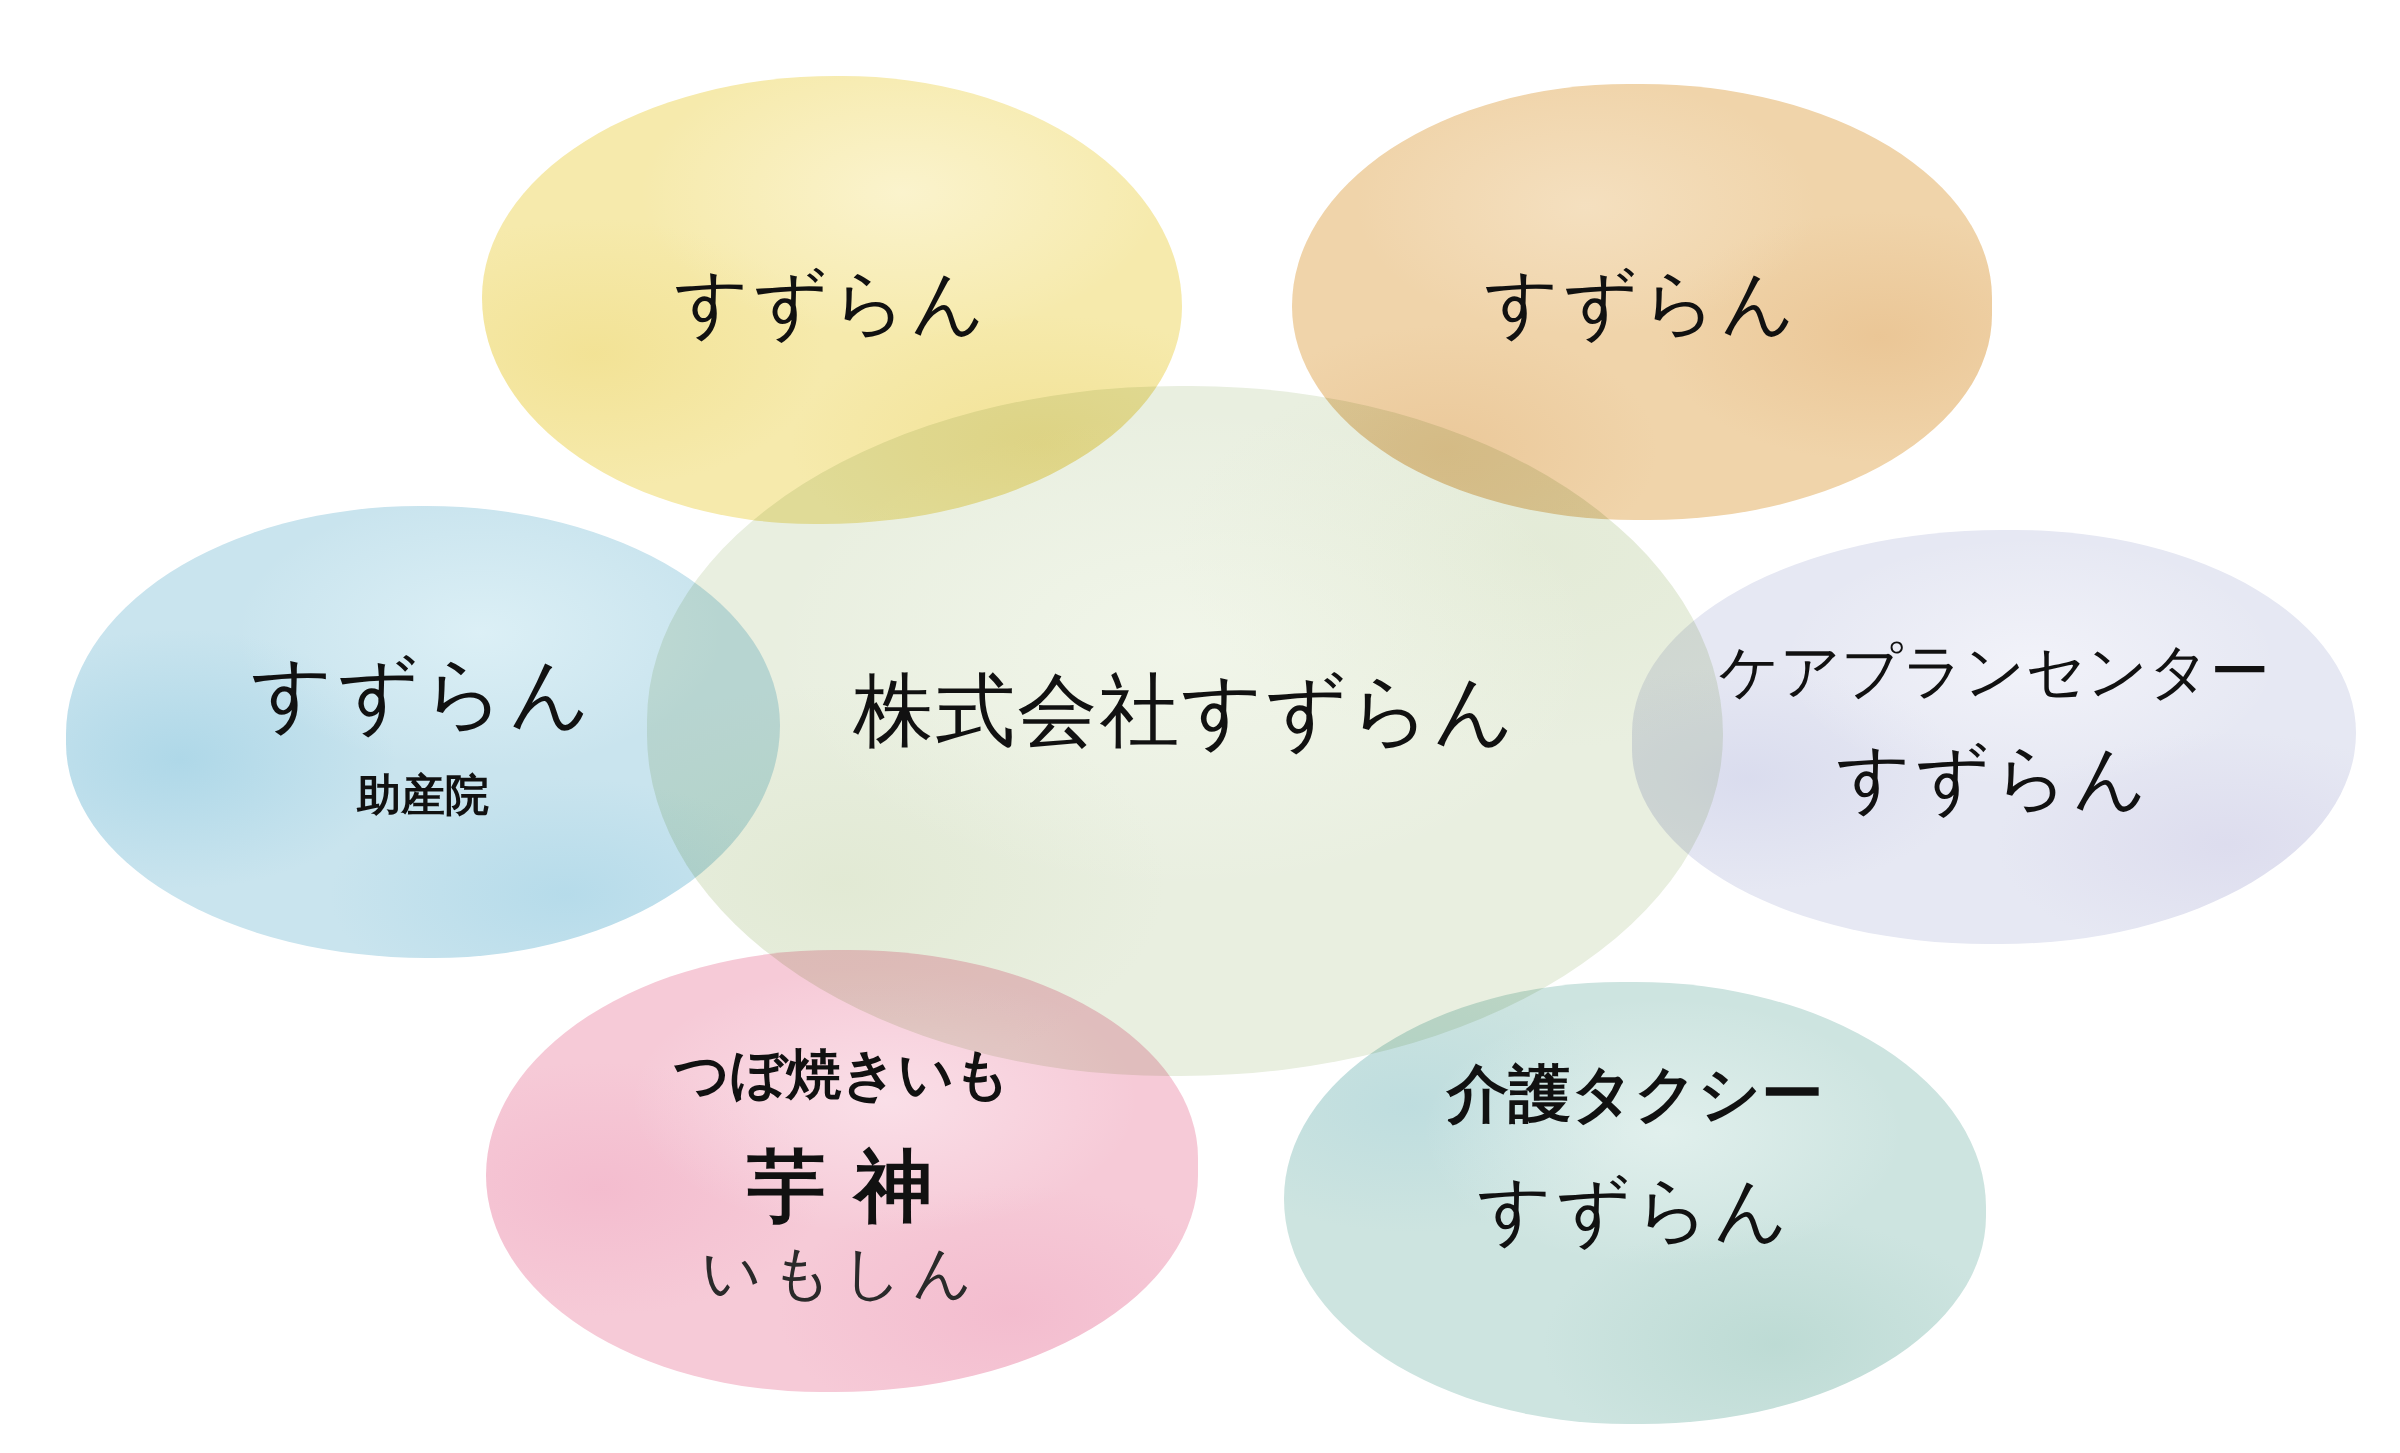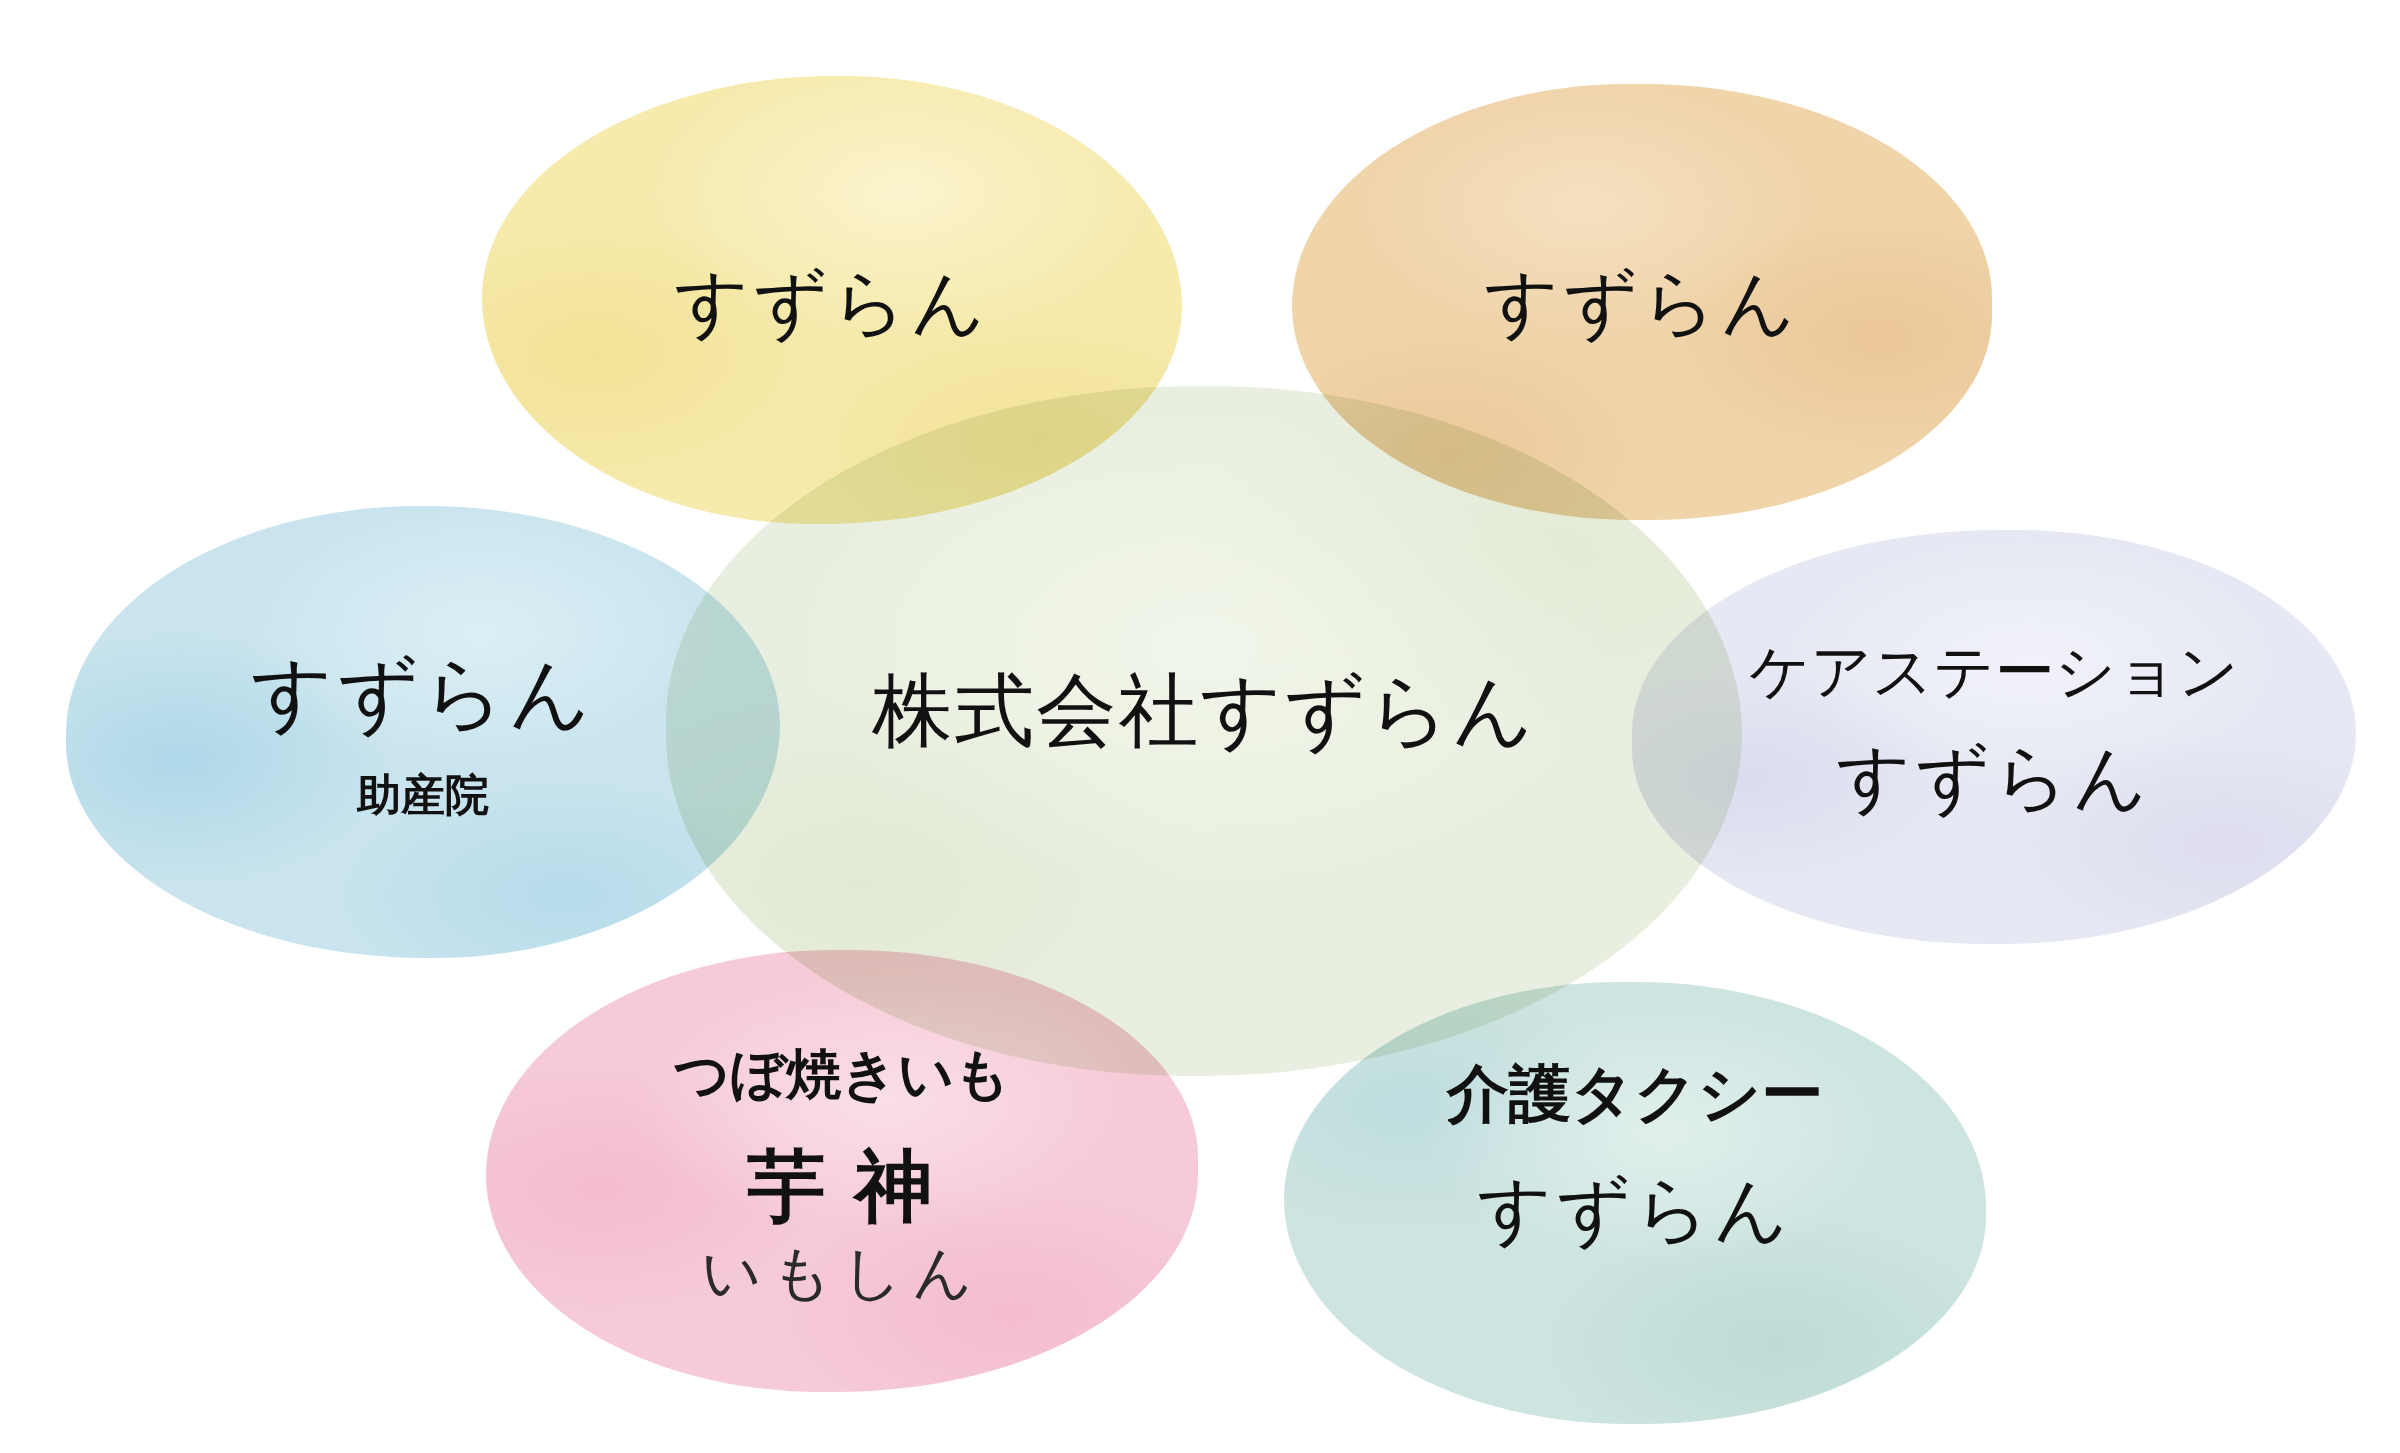--- a/index.html
+++ b/index.html
@@ -69,21 +69,21 @@
   .e-blue {
     left: 66px; top: 506px; width: 714px; height: 452px;
     border-radius: 50% 50% 49% 51% / 51% 49% 52% 48%;
     background:
       radial-gradient(52% 46% at 58% 28%, rgba(232,247,251,0.60) 0%, rgba(232,247,251,0) 66%),
       radial-gradient(42% 40% at 16% 56%, rgba(138,199,224,0.42) 0%, rgba(138,199,224,0) 72%),
       radial-gradient(46% 36% at 70% 86%, rgba(148,204,227,0.36) 0%, rgba(148,204,227,0) 72%),
       #C9E4EE;
   }
   .e-green {
-    left: 666px; top: 386px; width: 1076px; height: 690px;
+    left: 647px; top: 386px; width: 1076px; height: 690px;
     border-radius: 50% 50% 51% 49% / 49% 51% 50% 50%;
     background:
       radial-gradient(55% 50% at 50% 38%, rgba(249,252,243,0.50) 0%, rgba(249,252,243,0) 70%),
       radial-gradient(42% 40% at 18% 72%, rgba(212,223,190,0.35) 0%, rgba(212,223,190,0) 72%),
       radial-gradient(46% 40% at 82% 24%, rgba(214,225,193,0.30) 0%, rgba(214,225,193,0) 72%),
       #E9EFE0;
   }
   .e-lavender {
     left: 1632px; top: 530px; width: 724px; height: 414px;
     border-radius: 52% 48% 50% 50% / 50% 50% 52% 48%;
@@ -146,21 +146,21 @@
   </div>
 
   <div class="blob e-green">
     <div class="label">
       <span class="line f-big">株式会社すずらん</span>
     </div>
   </div>
 
   <div class="blob e-lavender">
     <div class="label">
-      <span class="line f-head-r">ケアステーション</span>
+      <span class="line f-head-r">ケアプランセンター</span>
       <span class="line f-name gap-30">すずらん</span>
     </div>
   </div>
 
   <div class="blob e-pink">
     <div class="label">
       <span class="line f-head-sm">つぼ焼きいも</span>
       <span class="line f-imogami gap-36">芋 神</span>
       <span class="line f-light gap-8">いもしん</span>
     </div>

